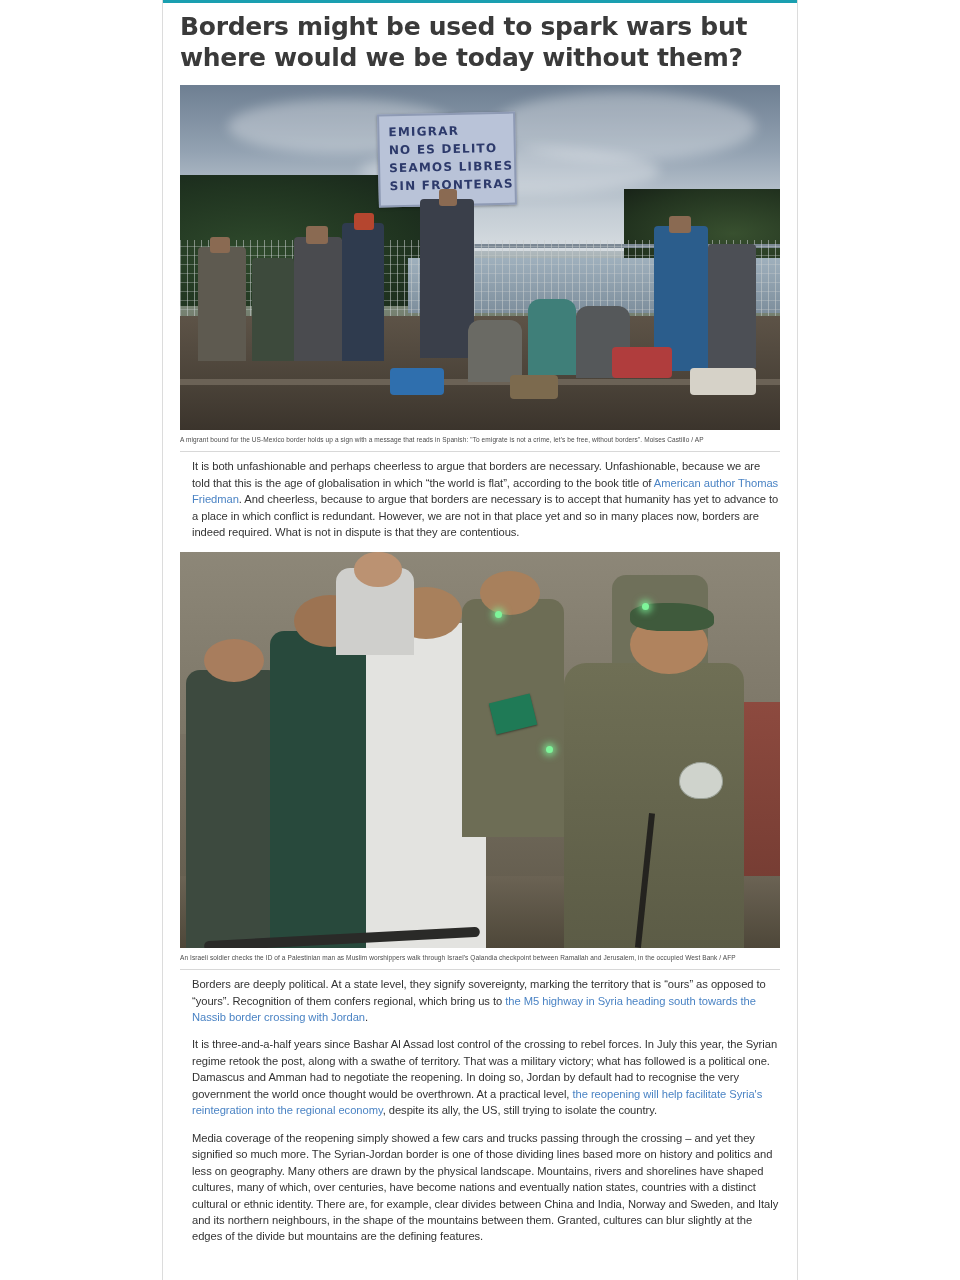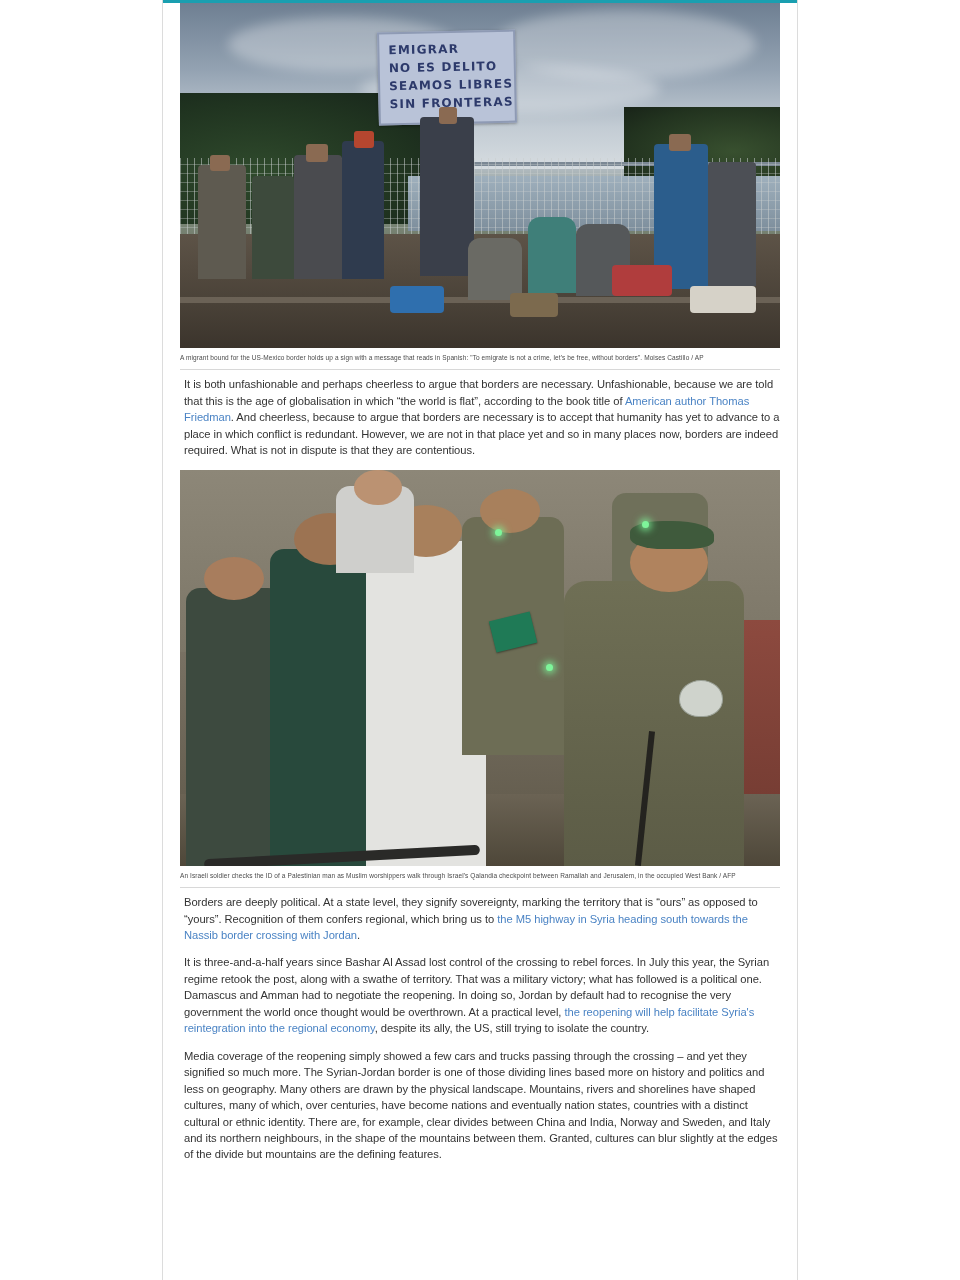--- a/index.html
+++ b/index.html
@@ -76,21 +76,21 @@
     line-height: 1.45;
     color: #4a4a4a;
     padding: 5px 0 7px 0;
     border-bottom: 1px solid #d8d8d8;
     letter-spacing: 0.1px;
   }
   p.body {
     font-size: 11.2px;
     line-height: 1.47;
     color: #333333;
-    margin: 0 0 11px 4px;
+    margin: 0 0 11px 12px;
     letter-spacing: -0.05px;
   }
   .first-para { margin-top: 13px; }
   a.inline-link {
     color: #4a83c4;
     text-decoration: none;
   }
 
   
   .photo1 {
@@ -217,20 +217,21 @@
 <body>
 
 <div class="page">
 
   <div class="col-rule-left"></div>
   <div class="col-rule-right"></div>
   <div class="top-accent"></div>
 
   <div class="article">
 
+    <h1 class="headline">Borders might be used to spark wars but where would we be today without them?</h1>
 
     <figure class="figure">
       <div class="photo photo1">
         <div class="p1-sky"></div>
         <div class="p1-cloud" style="left:8%; top:4%; width:38%; height:16%;"></div>
         <div class="p1-cloud" style="left:52%; top:2%; width:44%; height:20%;"></div>
         <div class="p1-cloud" style="left:30%; top:18%; width:50%; height:14%;"></div>
         <div class="p1-trees"></div>
         <div class="p1-trees2"></div>
         <div class="p1-water"></div>

